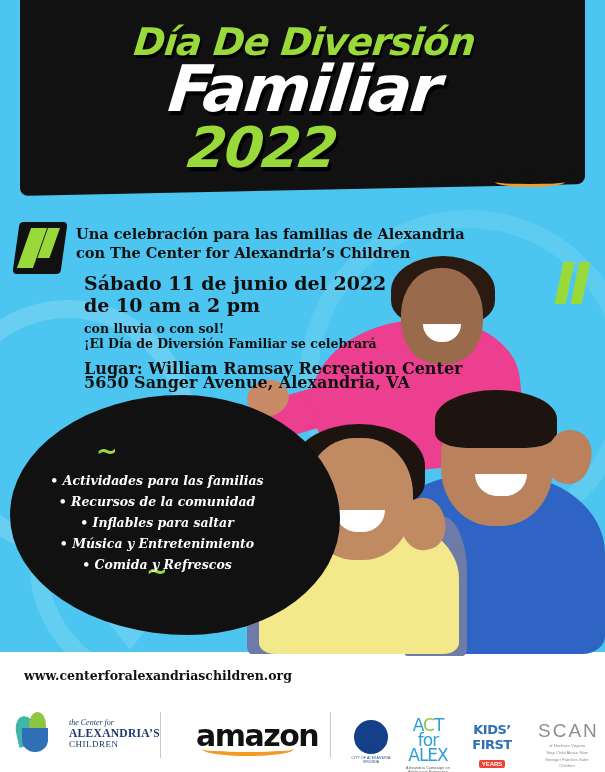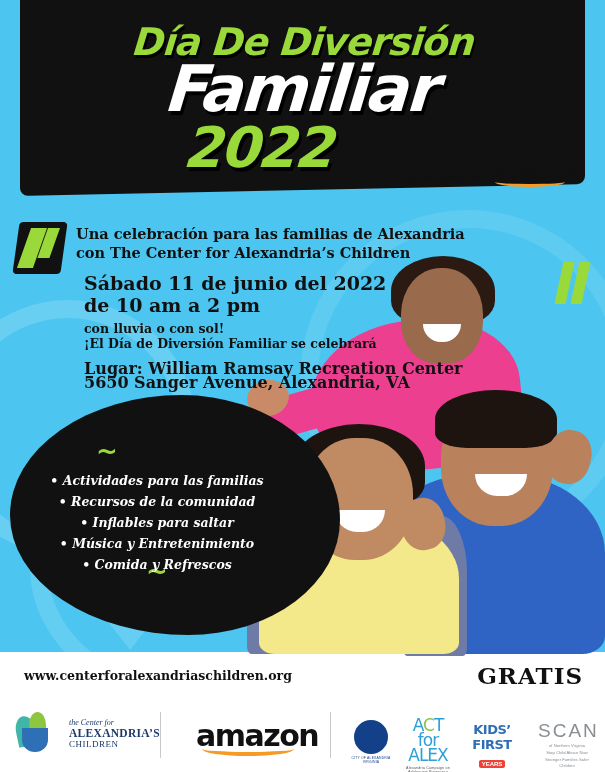--- a/index.html
+++ b/index.html
@@ -680,21 +680,20 @@
     <ul>
       <li>Actividades para las familias</li>
       <li>Recursos de la comunidad</li>
       <li>Inflables para saltar</li>
       <li>Música y Entretenimiento</li>
       <li>Comida y Refrescos</li>
     </ul>
   </div>
 
   <div class="url">www.centerforalexandriaschildren.org</div>
-  <div class="gratis">GRATIS</div>
 
   <div class="footer">
 
     <div class="logo-cac">
       <span class="cac-mark">
         <span class="p1"></span>
           <span class="p2"></span>
           <span class="p3"></span>
       </span>
       <span class="cac-text">

